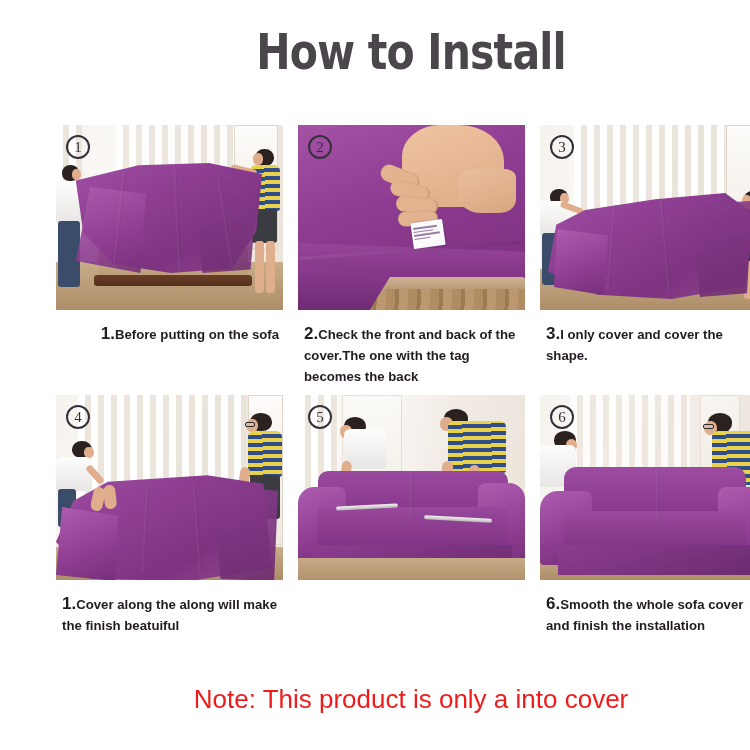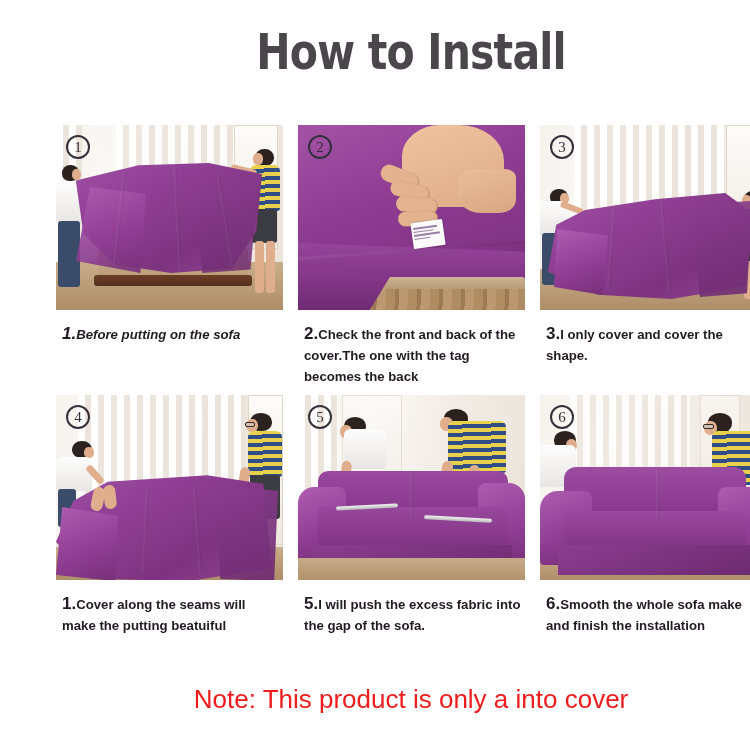--- a/index.html
+++ b/index.html
@@ -211,21 +211,21 @@
             <div class="cov l" style="left:20px;top:62px;width:70px;height:86px;
               clip-path:polygon(20% 0,100% 8%,92% 100%,0 86%);opacity:.9;"></div>
             <div class="cov d" style="left:140px;top:60px;width:62px;height:88px;
               clip-path:polygon(0 6%,100% 0,88% 96%,10% 100%);opacity:.85;"></div>
             <div class="fold" style="left:62px;top:46px;width:3px;height:96px;transform:rotate(6deg);"></div>
             <div class="fold" style="left:120px;top:42px;width:3px;height:104px;transform:rotate(-3deg);"></div>
             <div class="fold" style="left:168px;top:48px;width:3px;height:94px;transform:rotate(-9deg);"></div>
           </div>
           <div class="badge">1</div>
         </div>
-        <div class="caption" style="text-align:left;font-style:italic;">
+        <div class="caption" style="text-align:right;">
           <span class="num">1.</span><span class="ctext">Before putting on the sofa</span>
         </div>
       </div>
 
       <div class="cell">
         <div class="photo">
           <div class="room">
             <div class="cov" style="left:0;top:0;width:227px;height:150px;
               background:linear-gradient(160deg,#a352a6 0%,#8e3d92 45%,#7c3080 100%);"></div>
             <div class="cov" style="left:0;top:118px;width:227px;height:48px;
@@ -339,21 +339,21 @@
             <div class="cov d" style="left:158px;top:88px;width:64px;height:98px;
               clip-path:polygon(0 2%,100% 8%,94% 100%,10% 98%);opacity:.92;"></div>
             <div class="fold" style="left:88px;top:92px;width:3px;height:86px;transform:rotate(3deg);"></div>
             <div class="fold" style="left:140px;top:90px;width:3px;height:90px;transform:rotate(-4deg);"></div>
             <div class="arm" style="left:36px;top:92px;width:12px;height:24px;transform:rotate(12deg);"></div>
             <div class="arm" style="left:48px;top:90px;width:12px;height:24px;transform:rotate(-6deg);"></div>
           </div>
           <div class="badge">4</div>
         </div>
         <div class="caption">
-          <span class="num">1.</span><span class="ctext">Cover along the seams will make the putting beatuiful</span>
+          <span class="num">1.</span><span class="ctext">Cover along the along will make the finish beatuiful</span>
         </div>
       </div>
 
       <div class="cell">
         <div class="photo">
           <div class="room">
             <div class="wall"></div>
             <div class="curtain" style="left:0;width:40px;"></div>
             <div class="window" style="left:44px;top:0;width:60px;height:130px;opacity:.7;"></div>
             <div class="floor" style="height:16%;"></div>
@@ -380,23 +380,20 @@
             <div class="cov" style="left:20px;top:112px;width:190px;height:44px;
               background:linear-gradient(180deg,#98489c,#7e3182);"></div>
             <div class="cov d" style="left:14px;top:150px;width:200px;height:34px;"></div>
             <div class="fold" style="left:112px;top:78px;width:3px;height:44px;"></div>
             <div class="tool" style="left:38px;top:110px;width:62px;transform:rotate(-3deg);"></div>
             <div class="tool" style="left:126px;top:122px;width:68px;transform:rotate(3deg);"></div>
             <div class="floor" style="height:12%;background:linear-gradient(180deg,#c7ab88,#b2926c);"></div>
           </div>
           <div class="badge">5</div>
         </div>
-        <div class="caption">
-          <span class="num">5.</span><span class="ctext">I will push the excess fabric into the gap of the sofa.</span>
-        </div>
       </div>
 
       <div class="cell">
         <div class="photo">
           <div class="room">
             <div class="wall"></div>
             <div class="curtain" style="left:30px;width:120px;opacity:.8;"></div>
             <div class="window" style="left:160px;top:0;width:40px;height:120px;opacity:.6;"></div>
             <div class="floor" style="height:14%;"></div>
 
@@ -420,21 +417,21 @@
             <div class="cov l" style="left:0;top:96px;width:52px;height:74px;border-radius:18px 8px 4px 4px;"></div>
             <div class="cov l" style="left:178px;top:92px;width:49px;height:80px;border-radius:8px 18px 4px 4px;"></div>
             <div class="cov" style="left:24px;top:116px;width:182px;height:40px;
               background:linear-gradient(180deg,#9a4a9e,#7f3283);"></div>
             <div class="cov d" style="left:18px;top:150px;width:192px;height:30px;"></div>
             <div class="fold" style="left:116px;top:74px;width:3px;height:48px;"></div>
           </div>
           <div class="badge">6</div>
         </div>
         <div class="caption">
-          <span class="num">6.</span><span class="ctext">Smooth the whole sofa make and finish the installation</span>
+          <span class="num">6.</span><span class="ctext">Smooth the whole sofa cover and finish the installation</span>
         </div>
       </div>
     </div>
   </div>
 
   <div class="note">Note: This product is only a into cover</div>
 
 </div>
 
 </body></html>

